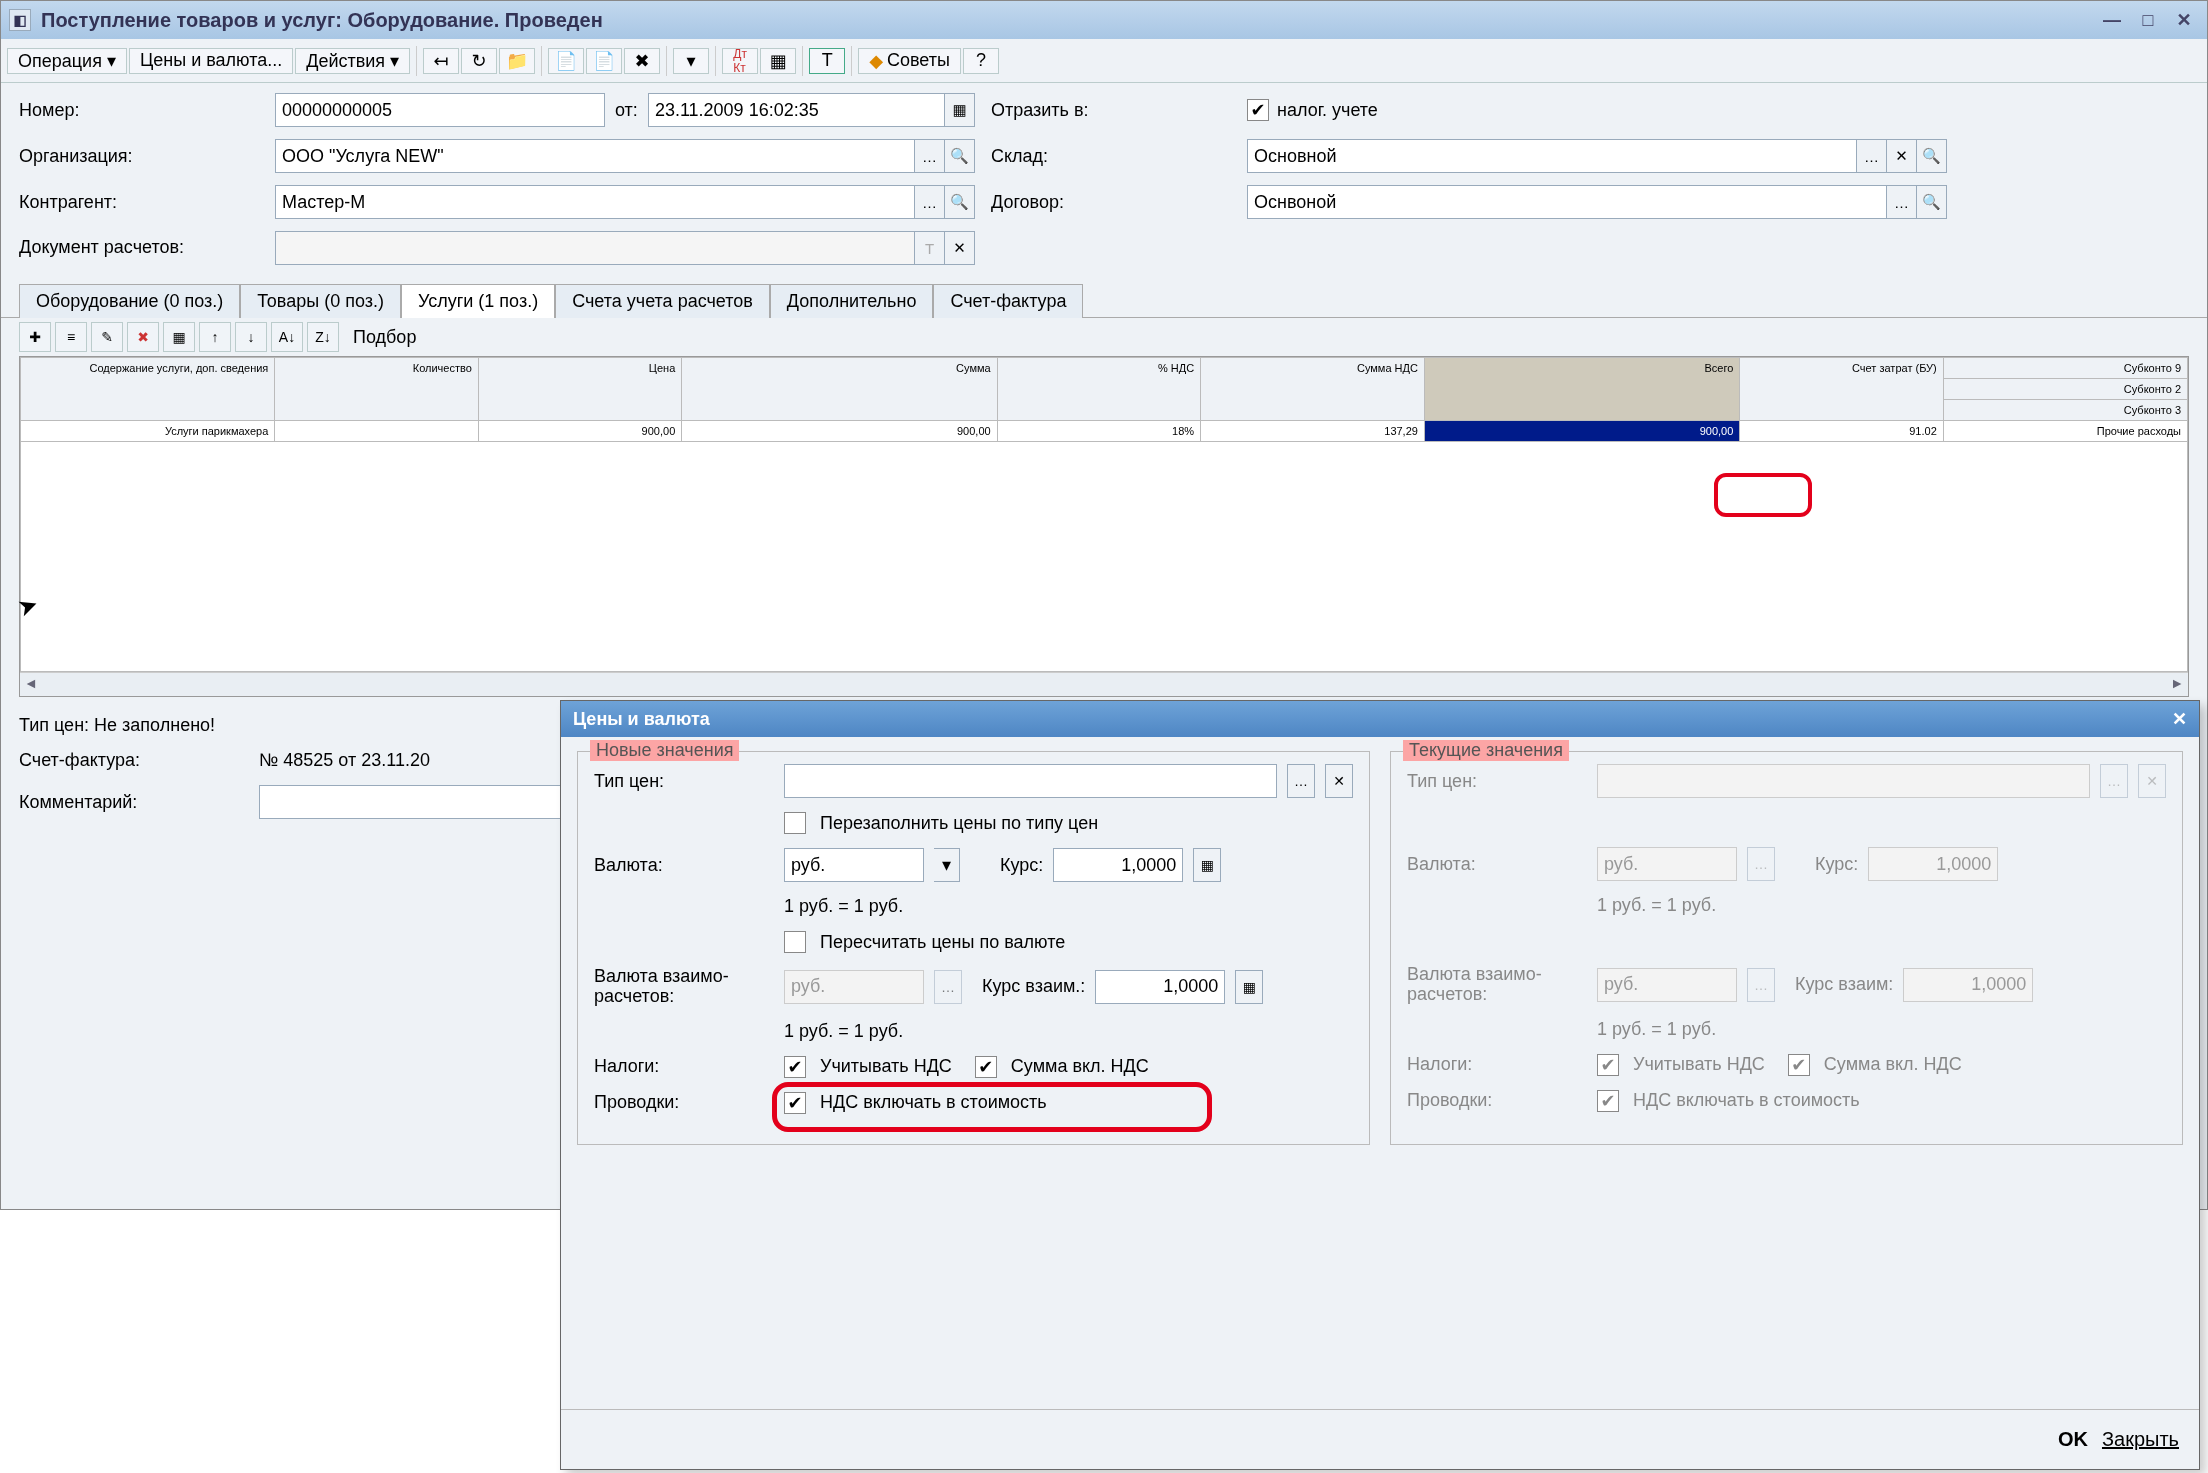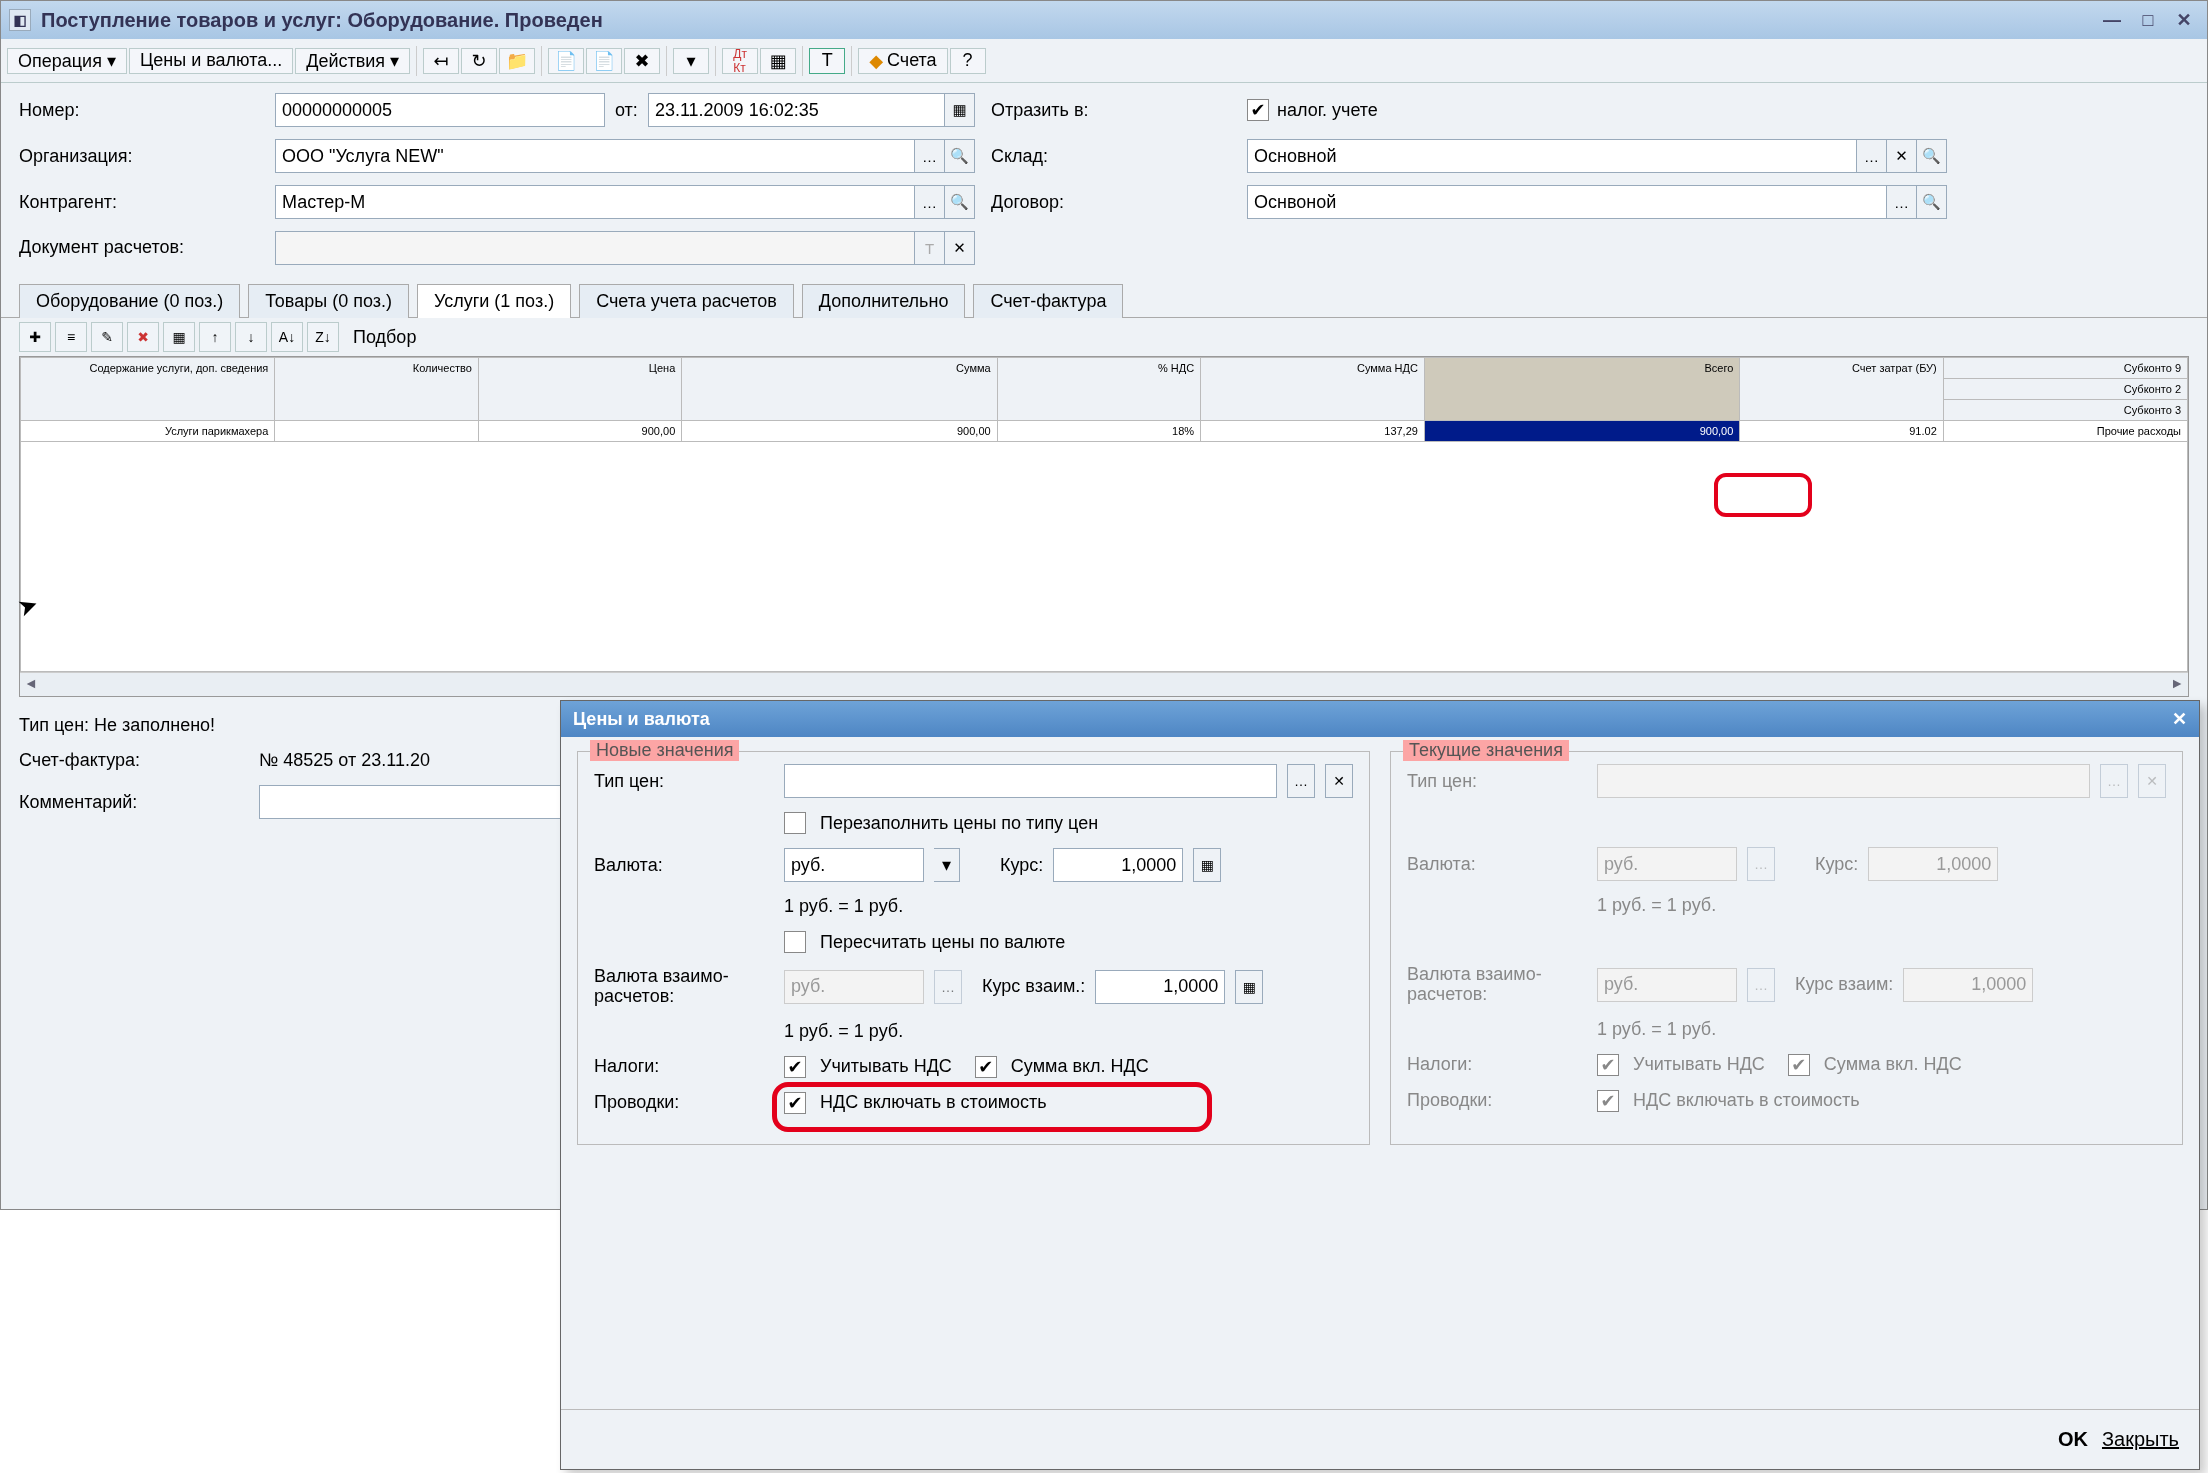--- a/index.html
+++ b/index.html
@@ -14,21 +14,21 @@
 .toolbar-btn { height: 26px; padding: 0 10px; background:#f4f6fa; border:1px solid #bcc; display:flex; align-items:center; gap:4px; font-size:18px;}
 .toolbar-btn.small { padding: 0 4px; width:36px; justify-content:center;}
 .toolbar-sep { width:1px; height:30px; background:#ccc; margin:0 4px;}
 .form-area { padding: 10px 18px; display:grid; grid-template-columns: 240px 700px 240px 700px; row-gap:12px; column-gap:16px; align-items:center;}
 .lbl { font-size:18px; }
 .field { display:flex; align-items:center; height:34px; }
 .input { flex:1; height:34px; border:1px solid #9ab; background:#fff; padding:0 6px; font-size:18px; font-family:inherit;}
 .input.ro { background:#f5f5f5; color:#555;}
 .small-btn { width:30px; height:34px; border:1px solid #9ab; border-left:none; background:#eef2f6; display:flex;align-items:center;justify-content:center; font-size:15px;}
 .chk { width:22px; height:22px; border:1px solid #888; background:#fff; display:inline-flex;align-items:center;justify-content:center; margin-right:8px;}
-.tabs { display:flex; padding: 0 18px; gap:8px; border-bottom:1px solid #aaa; margin-top:8px;}
+.tabs { display:flex; padding: 0 18px; gap:0; border-bottom:1px solid #aaa; margin-top:8px;}
 .tab { padding:6px 16px; border:1px solid #aaa; border-bottom:none; background:#e6edf4; font-size:18px; position:relative; top:1px;}
 .tab.active { background:#fff; }
 .grid-toolbar { display:flex; align-items:center; padding:4px 18px; gap:4px;}
 .grid-tbtn { width:32px; height:30px; border:1px solid #bcc; background:#f0f4f8; display:flex;align-items:center;justify-content:center; font-size:14px;}
 .grid-wrap { margin: 0 18px 10px 18px; border:1px solid #999; background:#fff;}
 table.grid { border-collapse:collapse; width:100%; table-layout:fixed;}
 table.grid th, table.grid td { border:1px solid #bbb; padding:4px 6px; font-size:11px; text-align:right; vertical-align:top;}
 table.grid th { background:#eef2f6; font-weight:normal;}
 .th-dark { background:#cfcabb !important; }
 .cell-sel { background:#001b8a; color:#fff; text-align:right;}
@@ -86,21 +86,21 @@
     <span class="toolbar-sep"></span>
     <div class="toolbar-btn small">▾</div>
     <span class="toolbar-sep"></span>
     <div class="toolbar-btn small" style="color:#c33;font-size:12px;">Дт<br>Кт</div>
     <div class="toolbar-btn small">▦</div>
     <span class="toolbar-sep"></span>
     <div class="toolbar-btn small" style="border-color:#4a8;">T</div>
     <span class="toolbar-sep"></span>
     <div class="toolbar-btn">
         <span style="color:#d80;">◆</span> 
-        <span>Счета</span>
+        <span>Советы</span>
       </div>
     <div class="toolbar-btn small">?</div>
   </div>
 
   <div class="form-area">
     <div class="lbl">Номер:</div>
     <div class="field">
       <input class="input" style="width: 330px; flex: 0 0 auto;" value="00000000005">
       <span class="lbl" style="margin:0 10px;">от:</span>
       <input class="input" style="flex: 1 1 0%;" value="23.11.2009 16:02:35">

